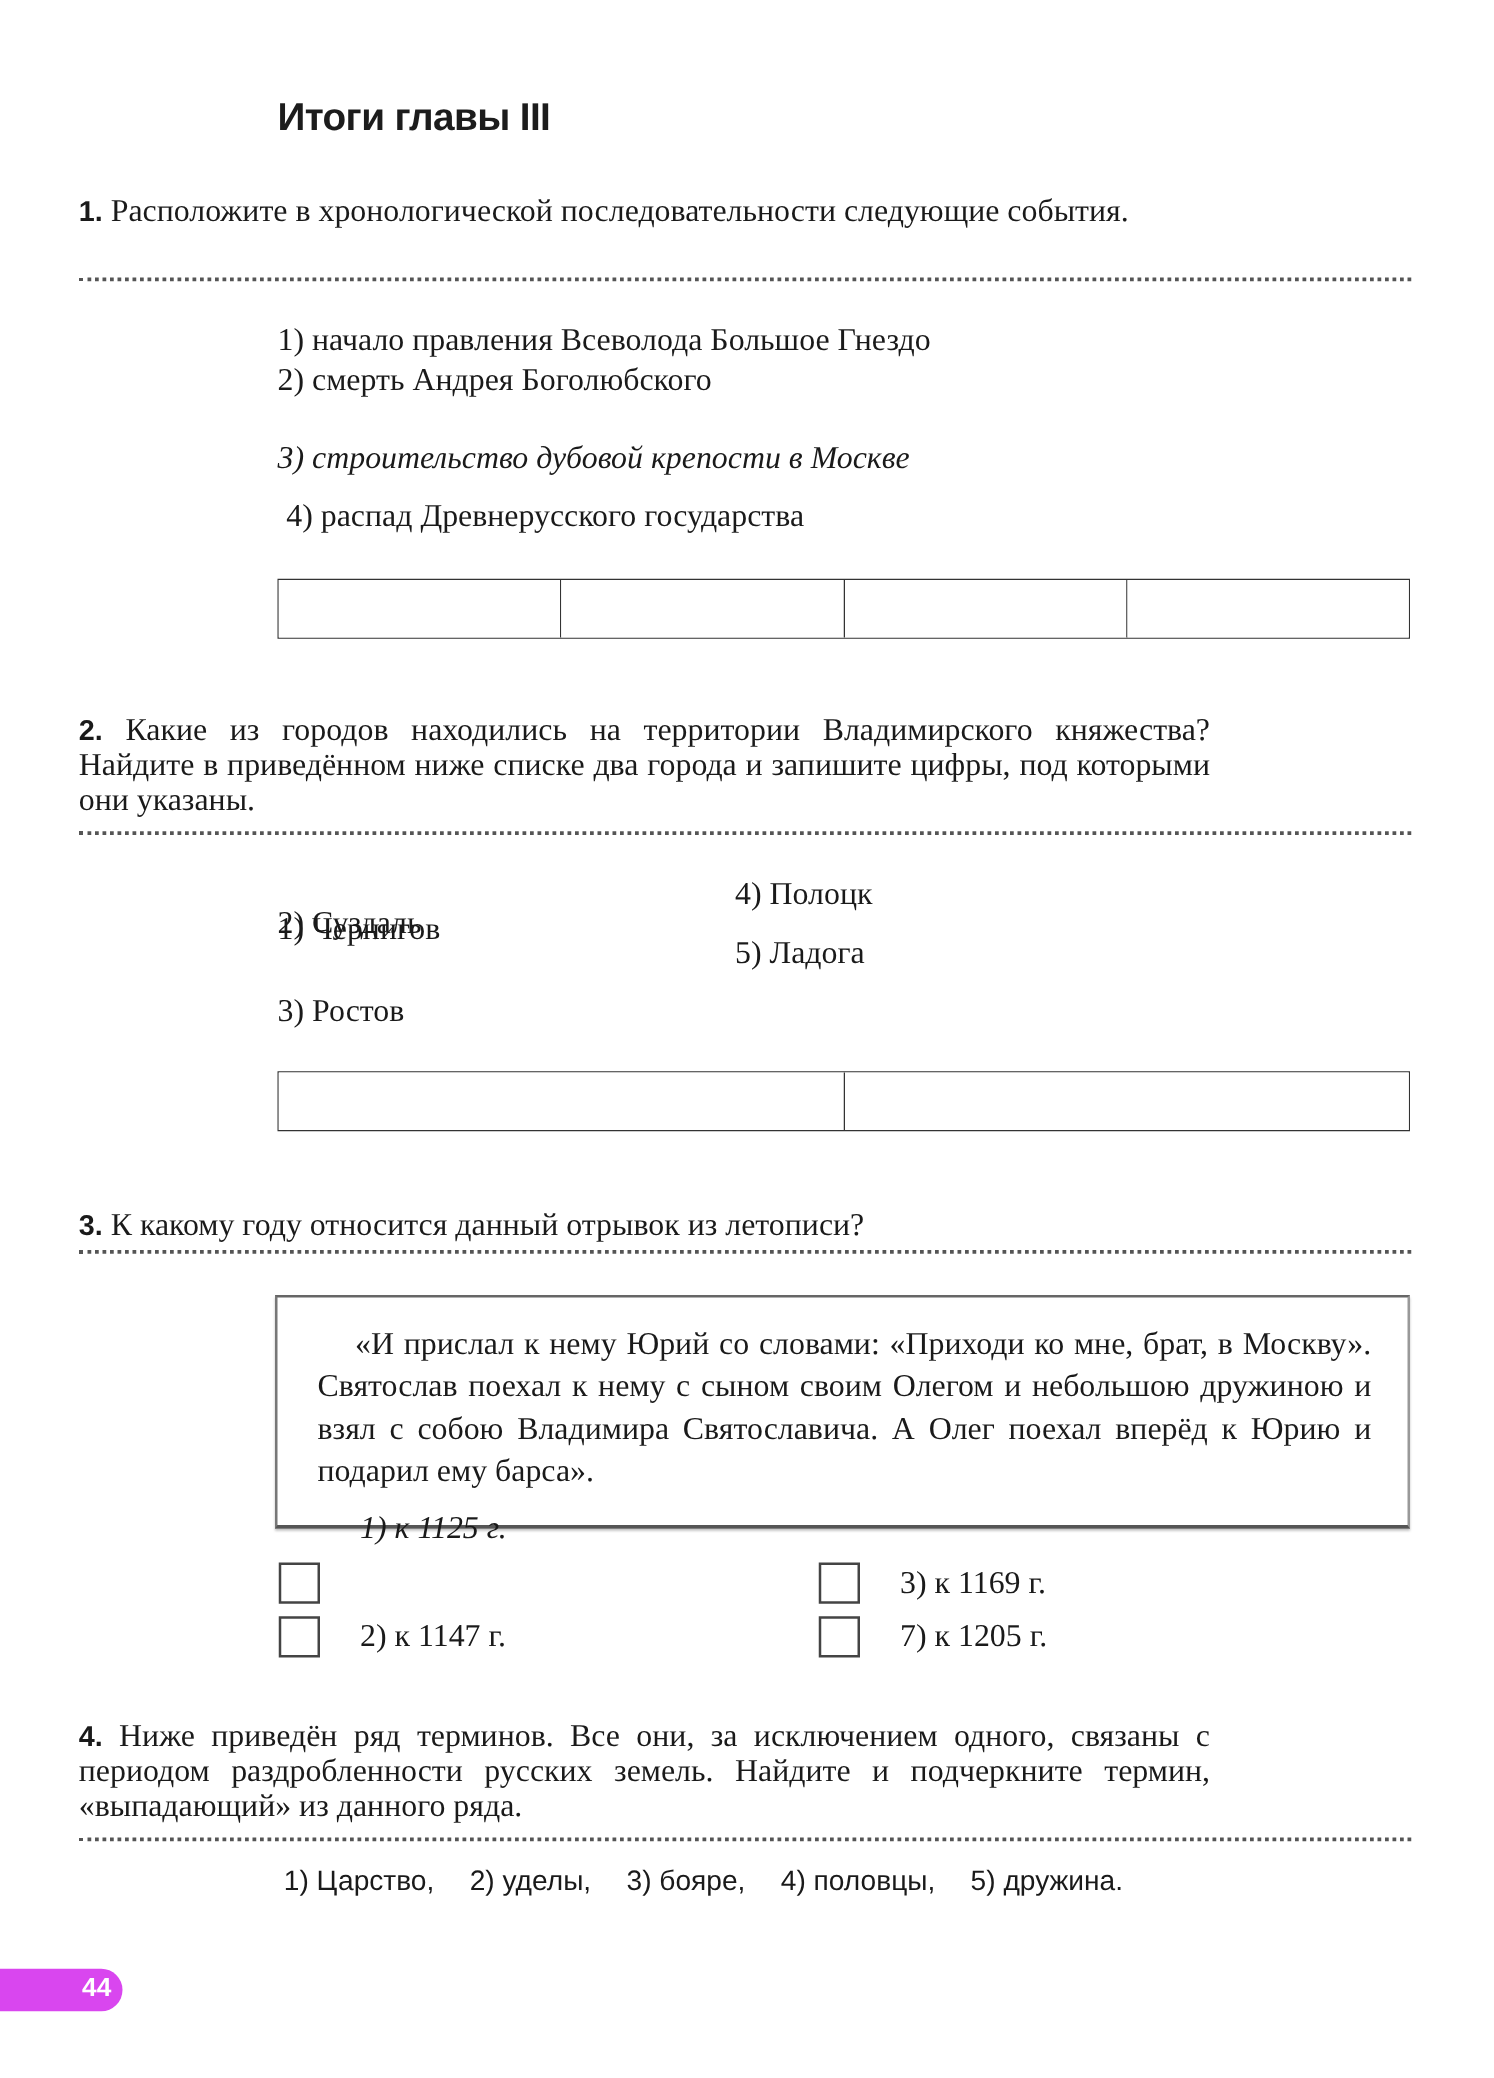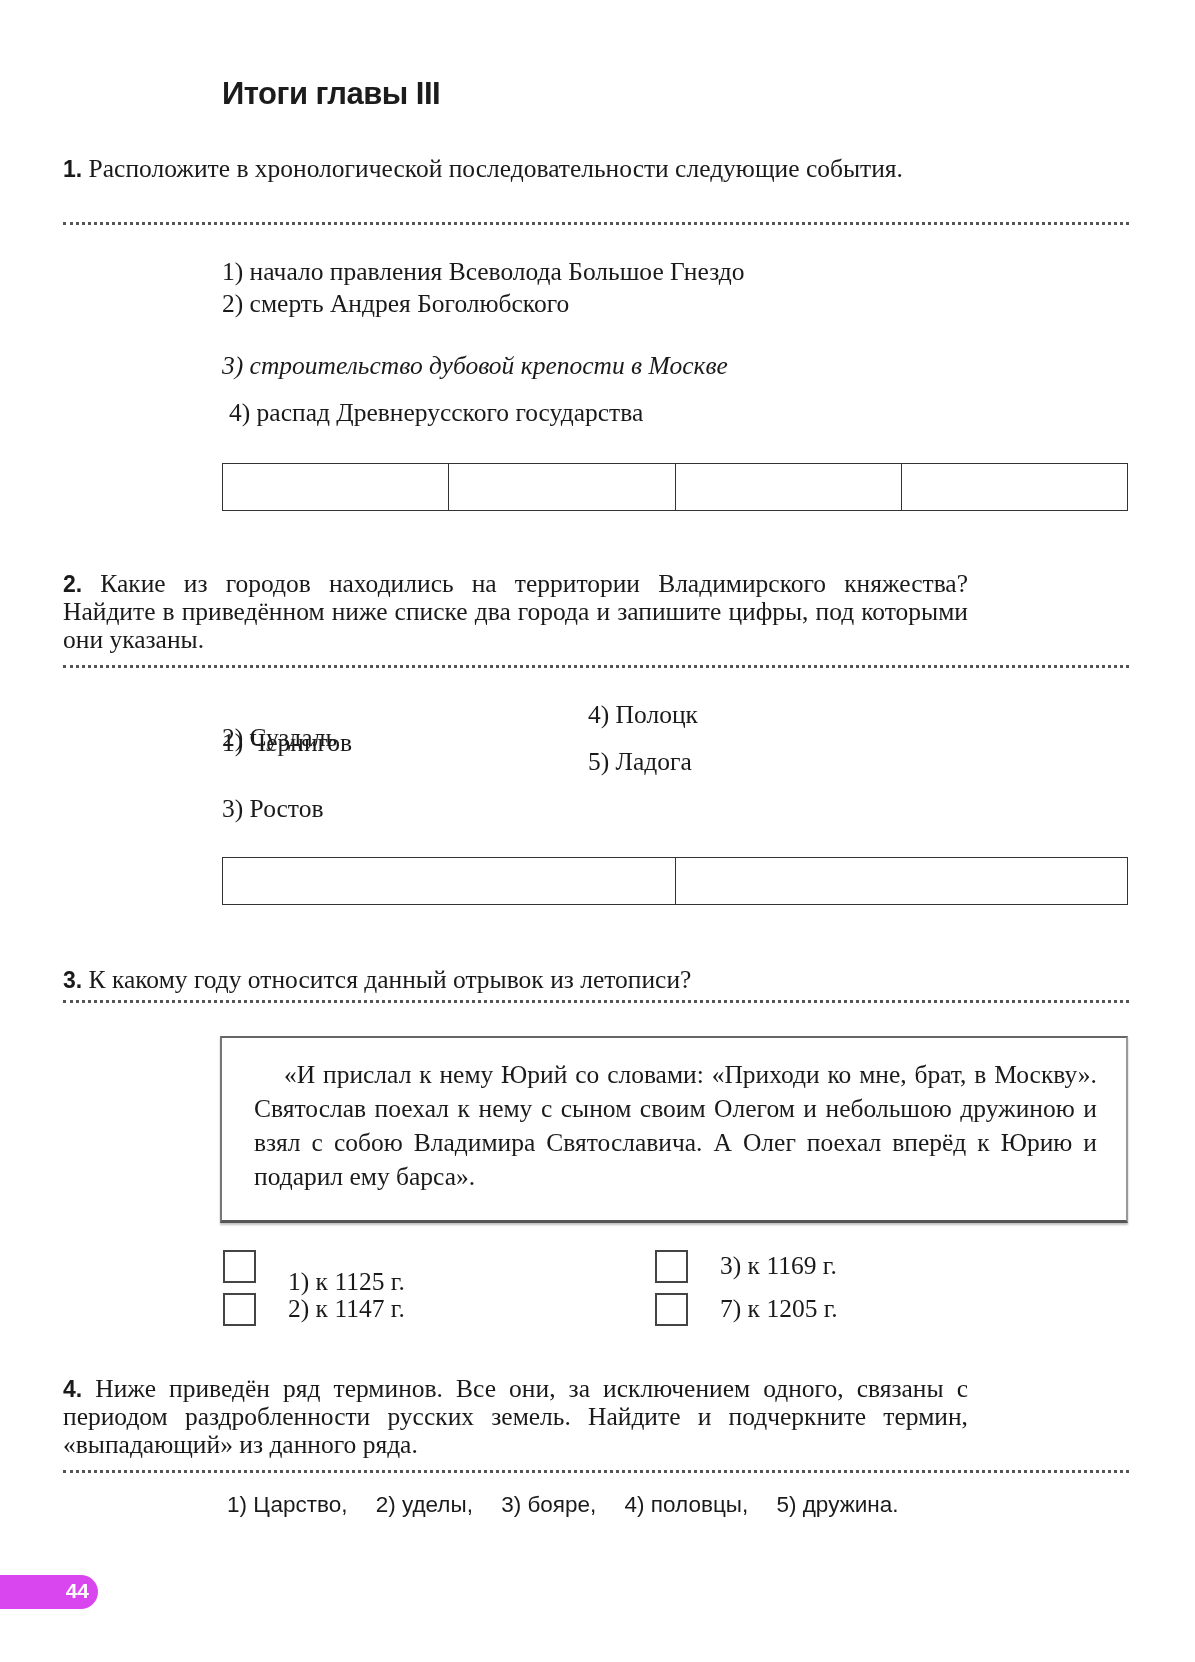--- a/index.html
+++ b/index.html
@@ -107,21 +107,21 @@
   <span class="q-num">3.</span>
   <span>К какому году относится данный отрывок из летописи?</span>
 </div>
 <div class="abs dots" style="top:1000px;"></div>
 
 <div class="abs quote-box">
   <div class="quote-text">«И прислал к нему Юрий со словами: «Приходи ко мне, брат, в Москву». Святослав поехал к нему с сыном своим Олегом и небольшою дружиною и взял с собою Владимира Святославича. А Олег поехал вперёд к Юрию и подарил ему барса».</div>
 </div>
 
 <div class="abs checkbox" style="left:223px; top:1250px;"></div>
-<div class="abs opt-label" style="left:288px; top:1268px;">1) к 1125 г.</div>
+<div class="abs opt-label" style="left:288px; top:1208px;font-style:italic;">1) к 1125 г.</div>
 <div class="abs checkbox" style="left:223px; top:1293px;"></div>
 <div class="abs opt-label" style="left:288px; top:1295px;">2) к 1147 г.</div>
 <div class="abs checkbox" style="left:655px; top:1250px;"></div>
 <div class="abs opt-label" style="left:720px; top:1252px;">3) к 1169 г.</div>
 <div class="abs checkbox" style="left:655px; top:1293px;"></div>
 <div class="abs opt-label" style="left:720px; top:1295px;">7) к 1205 г.</div>
 
 <div class="abs q-text" style="top:1375px;">
   <span class="q-num">4.</span>
   <span>Ниже приведён ряд терминов. Все они, за исключением одного, связаны с периодом раздробленности русских земель. Найдите и подчеркните термин, «выпадающий» из данного ряда.</span>

